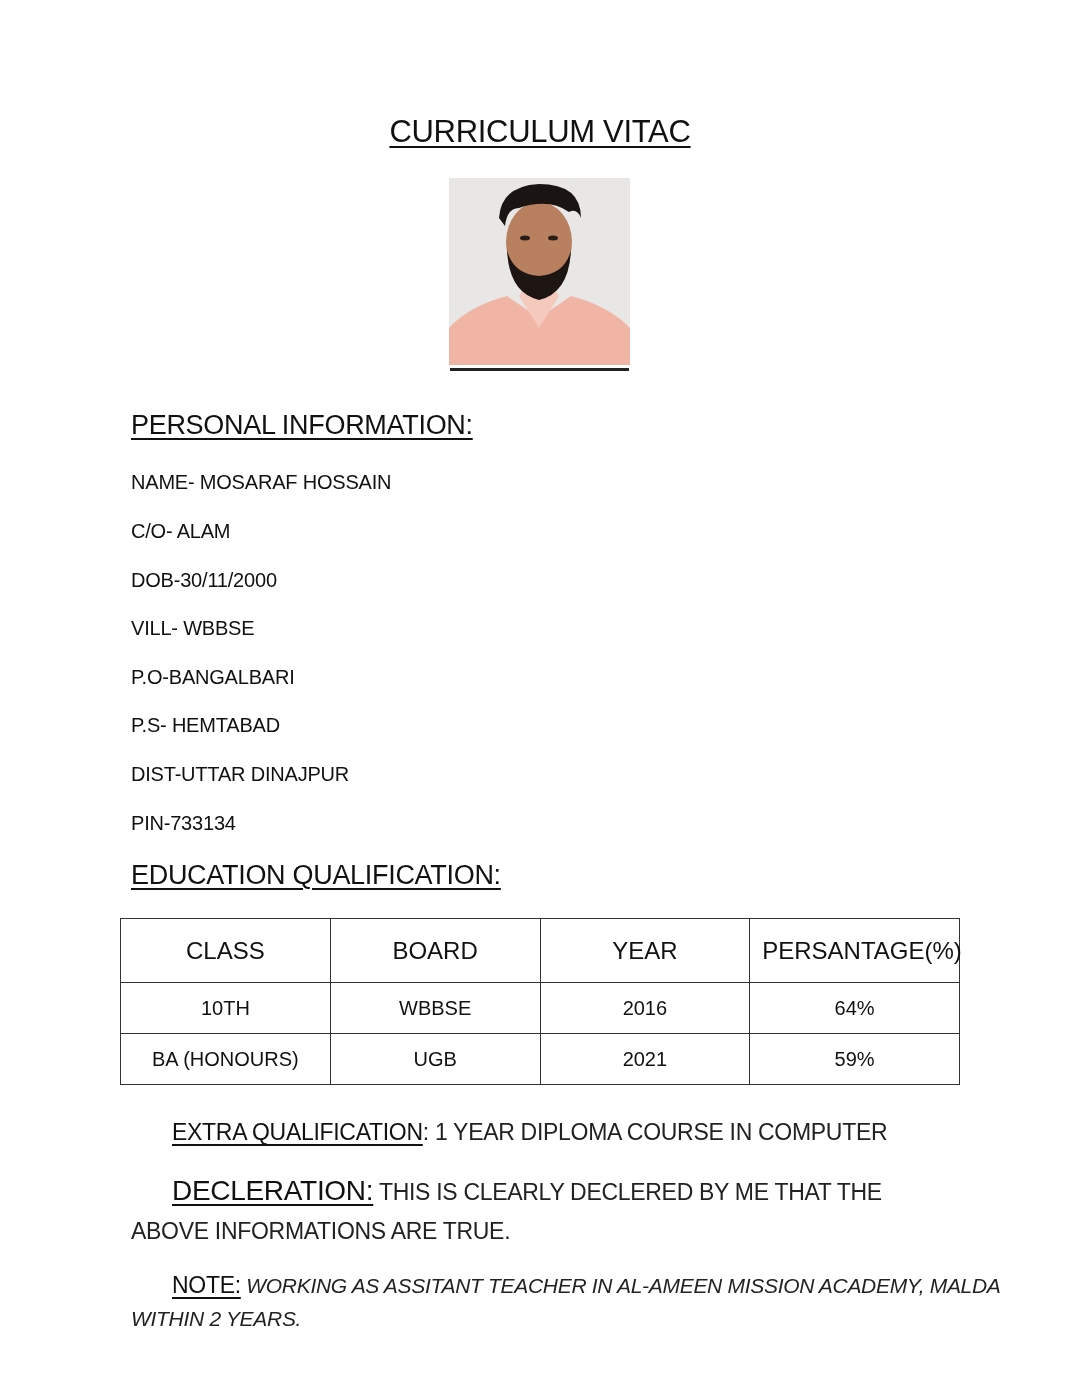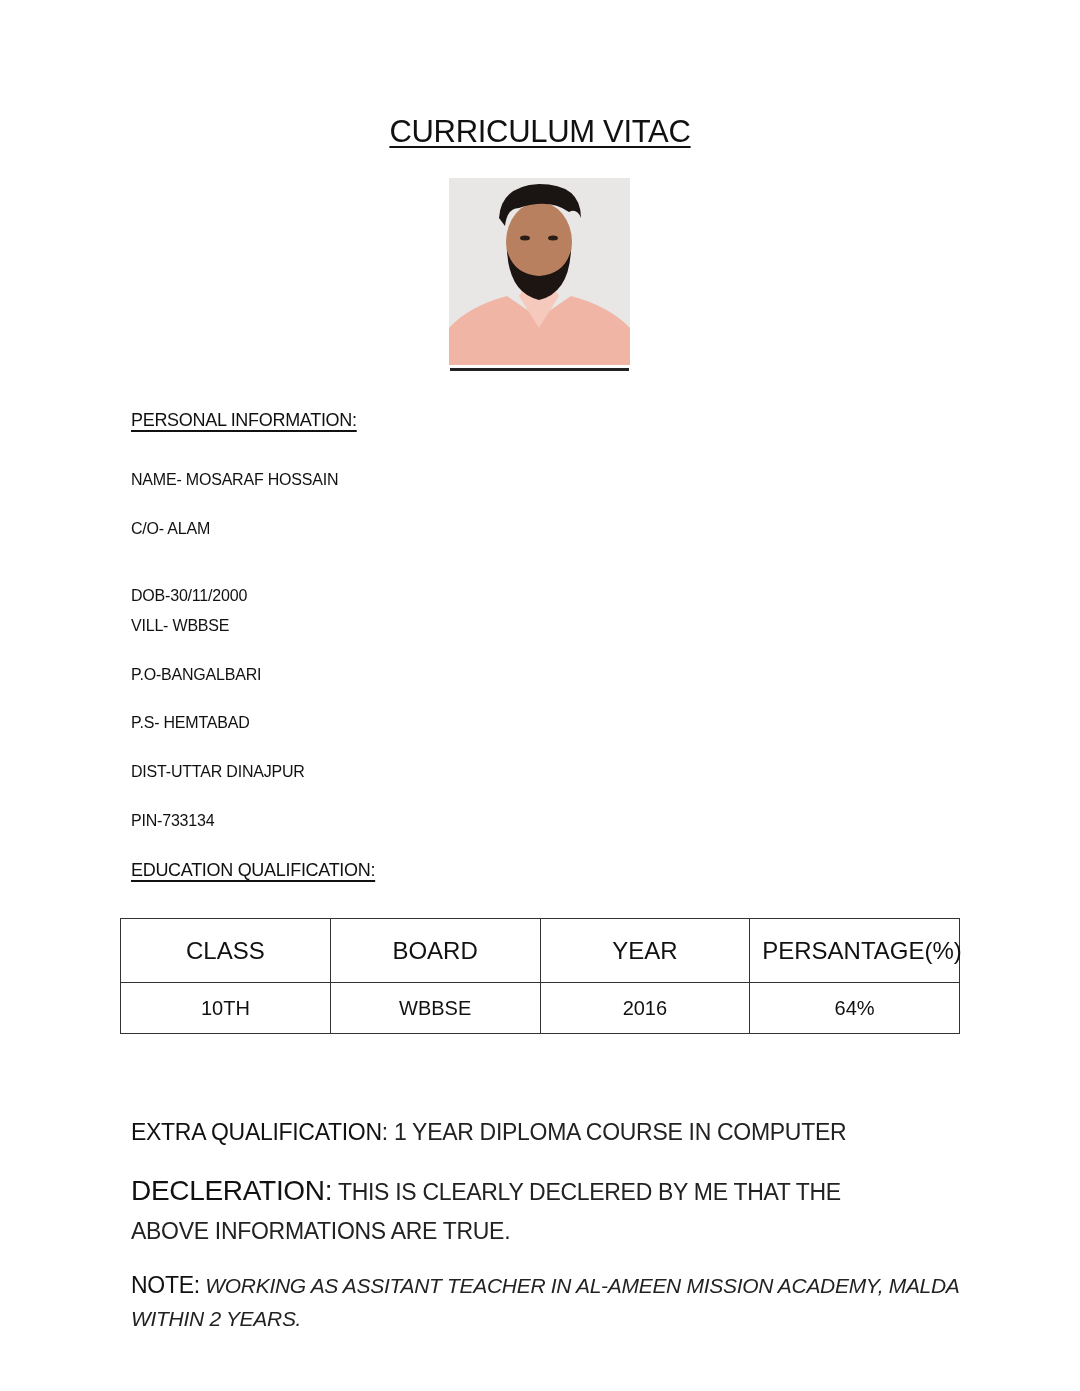--- a/index.html
+++ b/index.html
@@ -11,33 +11,33 @@
       position: absolute; left: 0; width: 1080px; top: 114px; text-align: center;
       font-size: 31px; text-decoration: underline; text-decoration-thickness: 2px;
       text-underline-offset: 4px; letter-spacing: -0.3px;
     }
     .photo {
       position: absolute; left: 449px; top: 178px; width: 181px; height: 187px;
       background: #e9e7e6; overflow: hidden;
     }
     .photo-rule { position: absolute; left: 450px; top: 368px; width: 179px; height: 3px; background: #222; }
     .h2 {
-      position: absolute; left: 131px; font-size: 18px; text-decoration: underline;
+      position: absolute; left: 131px; font-size: 27px; text-decoration: underline;
       text-decoration-thickness: 2px; text-underline-offset: 4px; letter-spacing: -0.3px;
     }
-    .info { position: absolute; left: 131px; font-size: 16px; letter-spacing: -0.2px; }
+    .info { position: absolute; left: 131px; font-size: 20px; letter-spacing: -0.2px; }
     table.edu {
       position: absolute; left: 120px; top: 918px; width: 840px;
       border-collapse: collapse; font-size: 20px; table-layout: fixed;
     }
     table.edu th, table.edu td { border: 1.5px solid #333; text-align: center; padding: 12px; }
     table.edu th { font-weight: normal; font-size: 24px; height: 39px; }
     table.edu td { height: 26px; line-height: 26px; }
     .para { position: absolute; left: 131px; font-size: 23px; letter-spacing: -0.3px; color: #222; }
-    .lbl { text-decoration-thickness: 2px; text-underline-offset: 4px; color: #111; }
+    .lbl { text-decoration: underline; text-decoration-thickness: 2px; text-underline-offset: 4px; color: #111; margin-left: 41px; }
     .big { font-size: 28px; }
     .small { font-size: 21px; font-style: italic; }
   </style>
 </head>
 <body>
 
 <div class="title">CURRICULUM VITAC</div>
 
 <div class="photo">
   <svg width="181" height="187" viewBox="0 0 181 187">
@@ -50,21 +50,21 @@
     <path d="M50 40 Q52 8 90 6 Q132 6 132 40 Q128 30 120 34 Q100 20 70 30 Q58 30 56 48 Z" fill="#1a1412"></path>
     <ellipse cx="76" cy="60" rx="5" ry="2.5" fill="#2a1d18"></ellipse>
     <ellipse cx="104" cy="60" rx="5" ry="2.5" fill="#2a1d18"></ellipse>
   </svg>
 </div>
 <div class="photo-rule"></div>
 
 <div class="h2" style="top:410px">PERSONAL INFORMATION:</div>
 <div class="info" style="top:471px">NAME- MOSARAF HOSSAIN</div>
 <div class="info" style="top:520px">C/O- ALAM</div>
-<div class="info" style="top:587px">DOB-30/11/2000</div>
+<div class="info" style="top:569px">DOB-30/11/2000</div>
 <div class="info" style="top:617px">VILL- WBBSE</div>
 <div class="info" style="top:666px">P.O-BANGALBARI</div>
 <div class="info" style="top:714px">P.S- HEMTABAD</div>
 <div class="info" style="top:763px">DIST-UTTAR DINAJPUR</div>
 <div class="info" style="top:812px">PIN-733134</div>
 
 <div class="h2" style="top:860px">EDUCATION QUALIFICATION:</div>
 
 <table class="edu">
   <thead>
@@ -75,20 +75,26 @@
       <th>PERSANTAGE(%)</th>
     </tr>
   </thead>
   <tbody>
     <tr>
       <td>10TH</td>
       <td>WBBSE</td>
       <td>2016</td>
       <td>64%</td>
     </tr>
+    <tr>
+      <td>BA (HONOURS)</td>
+      <td>UGB</td>
+      <td>2021</td>
+      <td>59%</td>
+    </tr>
   </tbody>
 </table>
 
 <div class="para" style="top:1119px">
   <span class="lbl">EXTRA QUALIFICATION</span><span>: 1 YEAR DIPLOMA COURSE IN COMPUTER</span>
 </div>
 
 <div class="para" style="top:1175px">
   <span class="lbl big">DECLERATION:</span><span> THIS IS CLEARLY DECLERED BY ME THAT THE</span>
 </div>

